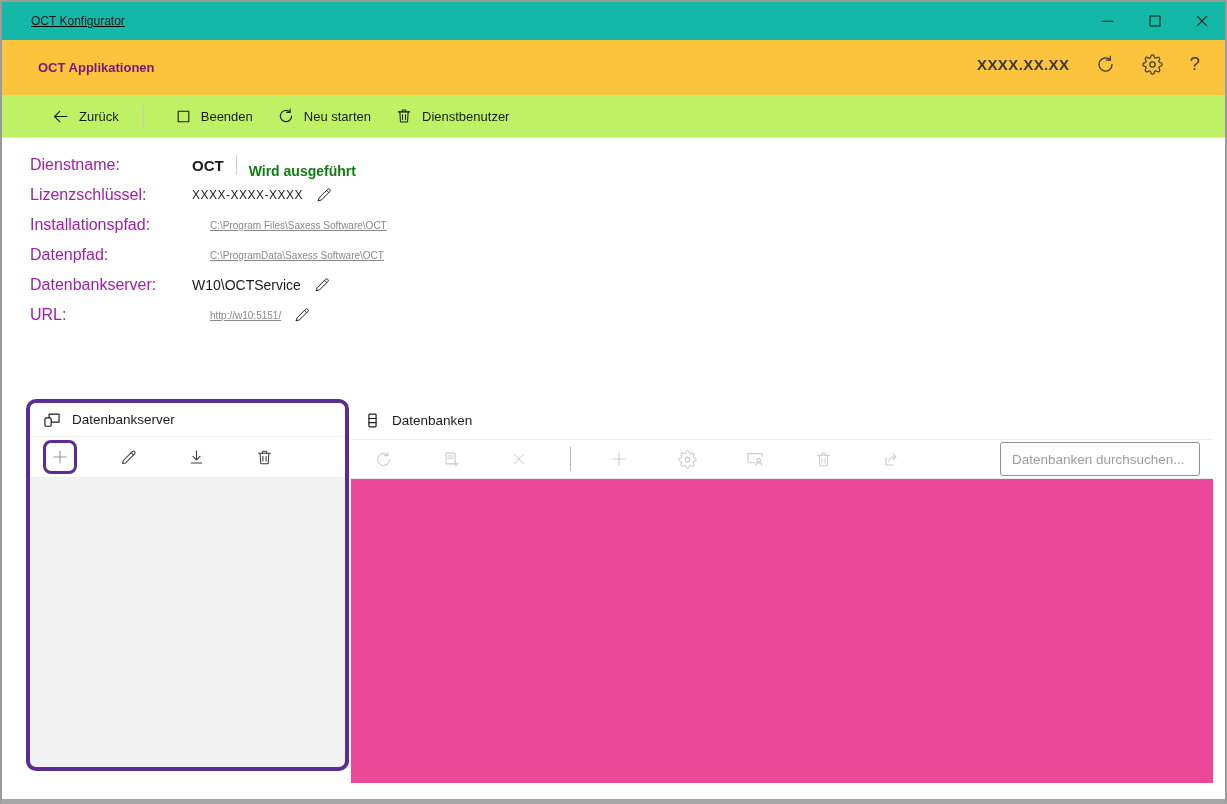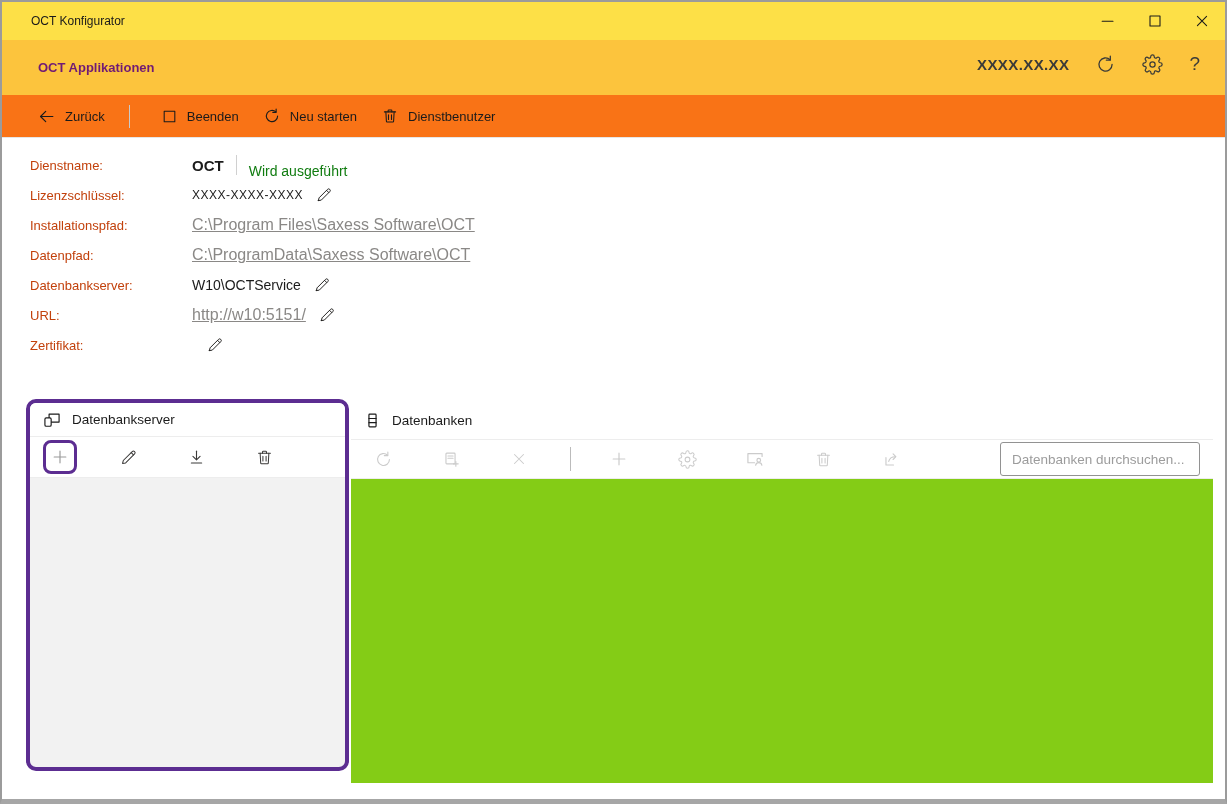--- a/index.html
+++ b/index.html
@@ -5,61 +5,61 @@
   * { box-sizing: border-box; margin: 0; padding: 0; }
   html,body { background:#cfcfcf; }
   body { font-family: "Liberation Sans", sans-serif; -webkit-font-smoothing: antialiased; }
 
   .window {
     position: relative; width: 1227px; height: 804px; background: #fff;
     border: 2px solid #9b9b9b; border-bottom: 5px solid #a6a6a6; overflow: hidden;
   }
 
   
-  .titlebar { position:absolute; top:0; left:0; width:100%; height:38px; background:#fde047; display:flex; align-items:center; }
+  .titlebar { position:absolute; top:0; left:0; width:100%; height:38px; background:#14b8a6; display:flex; align-items:center;text-decoration:underline; }
   .titlebar-title { margin-left:29px; font-size:12px; color:#1a1a1a; }
   .win-controls { position:absolute; right:0; top:0; height:38px; display:flex; }
   .win-btn { width:47px; height:38px; display:flex; align-items:center; justify-content:center; color:#1a1a1a; background:transparent; border:none; cursor:pointer; }
 
   
   .appheader { position:absolute; top:38px; left:0; width:100%; height:55px; background:var(--accent-yellow,#fcc43d); display:flex; align-items:center; }
   .appheader-title { margin-left:36px; font-size:13px; font-weight:700; color:#701a75; }
   .appheader-right { position:absolute; right:25px; top:0; height:48px; display:flex; align-items:center; gap:26px; color:#3a3a38; }
   .appheader-version { font-size:15px; font-weight:700; letter-spacing:.4px; }
   .hbtn { background:none; border:none; color:#3a3a38; display:flex; align-items:center; cursor:pointer; }
   .help-glyph { font-size:19px; font-weight:400; }
 
   
-  .cmdbar { position:absolute; top:93px; left:0; width:100%; height:43px; background:#f97316; border-bottom:1px solid #e6e6e6; display:flex; align-items:center; padding-left:35px; }
+  .cmdbar { position:absolute; top:93px; left:0; width:100%; height:43px; background:#bef264; border-bottom:1px solid #e6e6e6; display:flex; align-items:center; padding-left:49px; }
   .cmd { display:flex; align-items:center; gap:9px; font-size:13px; color:#1b1b1b; background:none; border:none; cursor:pointer; margin-right:24px; font-family:inherit; }
   .cmd-sep { width:1px; height:23px; background:#c9c9c9; margin-right:31px; }
 
   
   .form { position:absolute; top:148px; left:28px; }
   .frow { display:flex; align-items:center; height:30px; }
-  .flabel { width:162px; font-size:13px; color:#c2410c; }
+  .flabel { width:162px; font-size:16px; color:#a21caf; }
   .fvalue { display:flex; align-items:center; font-size:13.5px; color:#201f1e; }
   .v-strong { font-size:15px; font-weight:700; color:#1b1b1b; }
   .v-plain { font-size:13.5px; color:#1b1b1b; }
   .vdiv { width:1px; height:20px; background:#d0d0d0; margin:0 12px; }
-  .status-green { color:var(--status-green,#107c10); font-weight:400; font-size:14px;margin-top:11px; }
+  .status-green { color:var(--status-green,#107c10); font-weight:700; font-size:14px;margin-top:11px; }
   .v-license { font-size:12px; font-weight:500; letter-spacing:.5px; color:#1b1b1b; }
-  .linkval { color:var(--link-gray,#8a8886); text-decoration:underline; font-size:16px; cursor:pointer; }
+  .linkval { color:var(--link-gray,#8a8886); text-decoration:underline; font-size:10px; cursor:pointer;margin-left:18px; }
   .editbtn { background:none; border:none; color:#201f1e; margin-left:12px; display:flex; cursor:pointer; }
 
   
   .panel-servers { position:absolute; left:24px; top:397px; width:323px; height:372px; border:4px solid var(--highlight-purple,#5c2d91); border-radius:10px; background:#f2f2f2; overflow:hidden; }
   .phead { height:34px; background:#fff; display:flex; align-items:center; gap:10px; padding-left:12px; border-bottom:1px solid #ededed; color:#1b1b1b; }
   .ptitle { font-size:13.5px; color:#1b1b1b; }
   .ptoolbar { height:41px; background:#fff; border-bottom:1px solid #ededed; display:flex; align-items:center; padding-left:13px; }
   .tslot { width:34px; height:34px; display:flex; align-items:center; justify-content:center; margin-right:34px; background:none; border:none; cursor:pointer; color:#3b3a39; }
   .add-highlight { border:3px solid var(--highlight-purple,#5c2d91); border-radius:8px; color:#9a9a9a; }
   .pbody { width:100%; height:100%; }
 
-  .panel-databases { position:absolute; left:349px; top:399px; width:862px; height:382px; background:#84cc16; }
+  .panel-databases { position:absolute; left:349px; top:399px; width:862px; height:382px; background:#ec4899; }
   .panel-databases .phead { height:38px; border-bottom:none; }
   .panel-databases .ptoolbar { height:40px; border-top:1px solid #ededed; border-bottom:1px solid #ededed; position:relative; padding-left:15px; }
   .tslot.disabled { color:#cbcbcb; cursor:default; }
   .db-sep { width:1px; height:24px; background:#bbb; margin-right:31px; }
   .search-box { position:absolute; right:13px; top:50%; transform:translateY(-50%); width:200px; height:31px; border:1px solid #929292; border-radius:3px; background:#fff; padding:16px 11px; font-size:13.5px; color:#333; font-family:inherit; outline:none; }
   .search-box::placeholder { color:#9c9c9c; opacity:1; }
 
   .ico { display:block; }
   svg { stroke-linecap: round; stroke-linejoin: round; }
 </style>
@@ -194,31 +194,20 @@
       <span class="fvalue">
         <a class="linkval">http://w10:5151/</a>
         <button class="editbtn">
           <svg class="ico" width="18" height="18" viewBox="0 0 24 24" fill="none" stroke="currentColor" stroke-width="1.3">
               <path d="M4.5 19.5l.9-3.7L16.7 4.5a2.1 2.1 0 0 1 3 3L8.4 18.8l-3.9.7z"></path>
               <path d="M15.4 5.8l2.9 2.9"></path>
             </svg>
         </button>
       </span>
     </div>
-    <div class="frow">
-      <span class="flabel">Zertifikat:</span>
-      <span class="fvalue">
-        <button class="editbtn" style="margin-left:14px;">
-          <svg class="ico" width="18" height="18" viewBox="0 0 24 24" fill="none" stroke="currentColor" stroke-width="1.3">
-              <path d="M4.5 19.5l.9-3.7L16.7 4.5a2.1 2.1 0 0 1 3 3L8.4 18.8l-3.9.7z"></path>
-              <path d="M15.4 5.8l2.9 2.9"></path>
-            </svg>
-        </button>
-      </span>
-    </div>
   </div>
 
   <div class="panel-servers">
     <div class="phead">
       <svg class="ico" width="20" height="20" viewBox="0 0 24 24" fill="none" stroke="currentColor" stroke-width="1.4">
           <rect x="8.5" y="5" width="12" height="9.5"></rect>
           <rect x="3.5" y="9.5" width="7.5" height="10" rx="1.6" fill="#ffffff"></rect>
         </svg>
       <span class="ptitle">Datenbankserver</span>
     </div>

